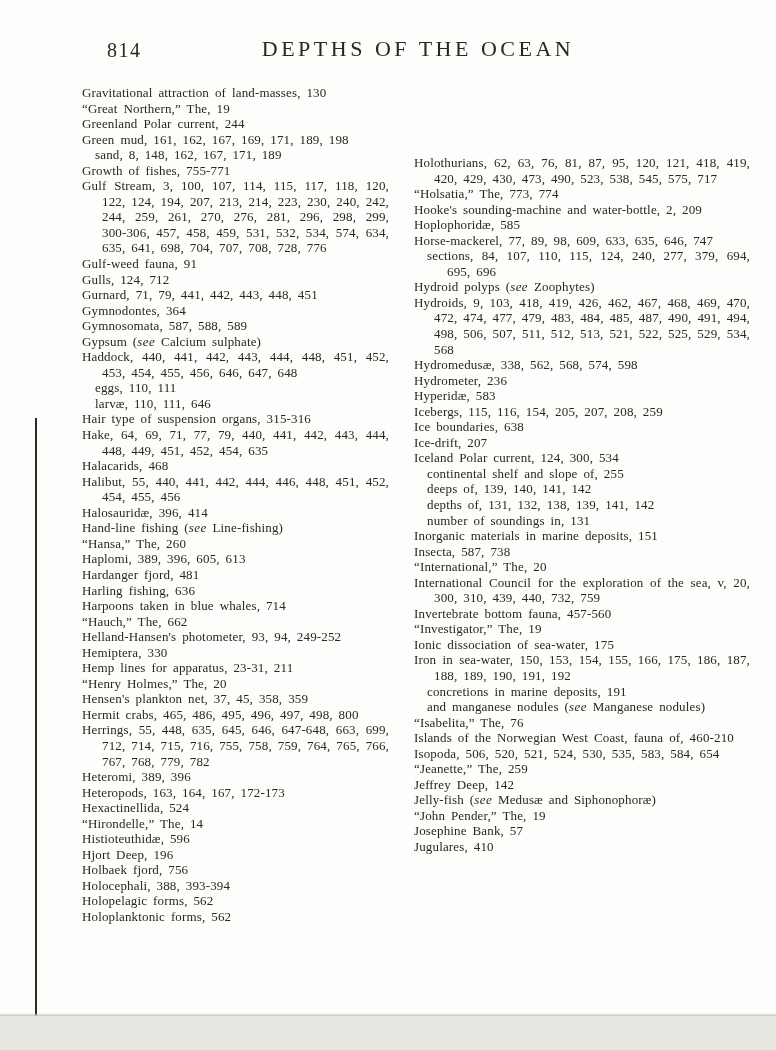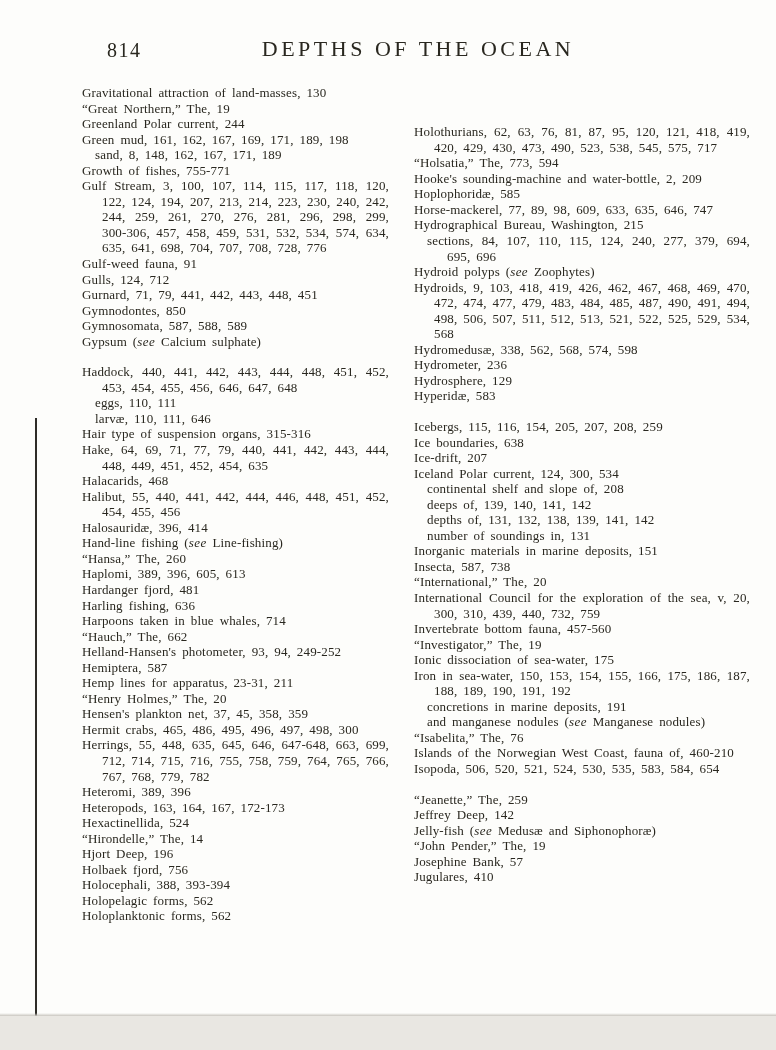--- a/index.html
+++ b/index.html
@@ -38,21 +38,21 @@
   .col {
     font-size:13px; line-height:15.55px;
     text-align:justify;
     word-spacing:2.5px; letter-spacing:0.15px;
   }
   .col-left  { width:318px; padding-right:11px; }
   .col-right { flex:1; padding-left:13px; }
   .divider   { width:1px; background:#55524b; }
   .entry      { padding-left:20px; text-indent:-20px; }
   .entry.sub  { padding-left:33px; }
-  .entry.gap  { margin-top:15px; }
+  .entry.gap  { }
   .entry i    { letter-spacing:0.4px; }
 </style>
 </head>
 <body>
 
 <div class="page">
 
   <div class="scan-edge-left"></div>
   <div class="scan-edge-bottom"></div>
 
@@ -66,75 +66,74 @@
         <div class="entry">Gravitational attraction of land-masses, 130</div>
         <div class="entry">“Great Northern,” The, 19</div>
         <div class="entry">Greenland Polar current, 244</div>
         <div class="entry">Green mud, 161, 162, 167, 169, 171, 189, 198</div>
         <div class="entry sub">sand, 8, 148, 162, 167, 171, 189</div>
         <div class="entry">Growth of fishes, 755-771</div>
         <div class="entry">Gulf Stream, 3, 100, 107, 114, 115, 117, 118, 120, 122, 124, 194, 207, 213, 214, 223, 230, 240, 242, 244, 259, 261, 270, 276, 281, 296, 298, 299, 300-306, 457, 458, 459, 531, 532, 534, 574, 634, 635, 641, 698, 704, 707, 708, 728, 776</div>
         <div class="entry">Gulf-weed fauna, 91</div>
         <div class="entry">Gulls, 124, 712</div>
         <div class="entry">Gurnard, 71, 79, 441, 442, 443, 448, 451</div>
-        <div class="entry">Gymnodontes, 850</div>
+        <div class="entry">Gymnodontes, 364</div>
         <div class="entry">Gymnosomata, 587, 588, 589</div>
         <div class="entry">Gypsum (<i>see</i> Calcium sulphate)</div>
         <div class="entry gap">Haddock, 440, 441, 442, 443, 444, 448, 451, 452, 453, 454, 455, 456, 646, 647, 648</div>
         <div class="entry sub">eggs, 110, 111</div>
         <div class="entry sub">larvæ, 110, 111, 646</div>
         <div class="entry">Hair type of suspension organs, 315-316</div>
         <div class="entry">Hake, 64, 69, 71, 77, 79, 440, 441, 442, 443, 444, 448, 449, 451, 452, 454, 635</div>
         <div class="entry">Halacarids, 468</div>
         <div class="entry">Halibut, 55, 440, 441, 442, 444, 446, 448, 451, 452, 454, 455, 456</div>
         <div class="entry">Halosauridæ, 396, 414</div>
         <div class="entry">Hand-line fishing (<i>see</i> Line-fishing)</div>
         <div class="entry">“Hansa,” The, 260</div>
         <div class="entry">Haplomi, 389, 396, 605, 613</div>
         <div class="entry">Hardanger fjord, 481</div>
         <div class="entry">Harling fishing, 636</div>
         <div class="entry">Harpoons taken in blue whales, 714</div>
         <div class="entry">“Hauch,” The, 662</div>
         <div class="entry">Helland-Hansen's photometer, 93, 94, 249-252</div>
-        <div class="entry">Hemiptera, 587</div>
+        <div class="entry">Hemiptera, 330</div>
         <div class="entry">Hemp lines for apparatus, 23-31, 211</div>
         <div class="entry">“Henry Holmes,” The, 20</div>
         <div class="entry">Hensen's plankton net, 37, 45, 358, 359</div>
-        <div class="entry">Hermit crabs, 465, 486, 495, 496, 497, 498, 300</div>
+        <div class="entry">Hermit crabs, 465, 486, 495, 496, 497, 498, 800</div>
         <div class="entry">Herrings, 55, 448, 635, 645, 646, 647-648, 663, 699, 712, 714, 715, 716, 755, 758, 759, 764, 765, 766, 767, 768, 779, 782</div>
         <div class="entry">Heteromi, 389, 396</div>
         <div class="entry">Heteropods, 163, 164, 167, 172-173</div>
         <div class="entry">Hexactinellida, 524</div>
         <div class="entry">“Hirondelle,” The, 14</div>
+        <div class="entry">Histioteuthidæ, 596</div>
         <div class="entry">Hjort Deep, 196</div>
         <div class="entry">Holbaek fjord, 756</div>
         <div class="entry">Holocephali, 388, 393-394</div>
         <div class="entry">Holopelagic forms, 562</div>
         <div class="entry">Holoplanktonic forms, 562</div>
       </div>
     <div class="divider"></div>
     <div class="col col-right">
         <div class="entry">Holothurians, 62, 63, 76, 81, 87, 95, 120, 121, 418, 419, 420, 429, 430, 473, 490, 523, 538, 545, 575, 717</div>
-        <div class="entry">“Holsatia,” The, 773, 594</div>
+        <div class="entry">“Holsatia,” The, 773, 774</div>
         <div class="entry">Hooke's sounding-machine and water-bottle, 2, 209</div>
         <div class="entry">Hoplophoridæ, 585</div>
         <div class="entry">Horse-mackerel, 77, 89, 98, 609, 633, 635, 646, 747</div>
-        <div class="entry">Hydrographical Bureau, Washington, 215</div>
         <div class="entry sub">sections, 84, 107, 110, 115, 124, 240, 277, 379, 694, 695, 696</div>
         <div class="entry">Hydroid polyps (<i>see</i> Zoophytes)</div>
         <div class="entry">Hydroids, 9, 103, 418, 419, 426, 462, 467, 468, 469, 470, 472, 474, 477, 479, 483, 484, 485, 487, 490, 491, 494, 498, 506, 507, 511, 512, 513, 521, 522, 525, 529, 534, 568</div>
         <div class="entry">Hydromedusæ, 338, 562, 568, 574, 598</div>
         <div class="entry">Hydrometer, 236</div>
-        <div class="entry">Hydrosphere, 129</div>
         <div class="entry">Hyperidæ, 583</div>
         <div class="entry gap">Icebergs, 115, 116, 154, 205, 207, 208, 259</div>
         <div class="entry">Ice boundaries, 638</div>
         <div class="entry">Ice-drift, 207</div>
         <div class="entry">Iceland Polar current, 124, 300, 534</div>
-        <div class="entry sub">continental shelf and slope of, 208</div>
+        <div class="entry sub">continental shelf and slope of, 255</div>
         <div class="entry sub">deeps of, 139, 140, 141, 142</div>
         <div class="entry sub">depths of, 131, 132, 138, 139, 141, 142</div>
         <div class="entry sub">number of soundings in, 131</div>
         <div class="entry">Inorganic materials in marine deposits, 151</div>
         <div class="entry">Insecta, 587, 738</div>
         <div class="entry">“International,” The, 20</div>
         <div class="entry">International Council for the exploration of the sea, v, 20, 300, 310, 439, 440, 732, 759</div>
         <div class="entry">Invertebrate bottom fauna, 457-560</div>
         <div class="entry">“Investigator,” The, 19</div>
         <div class="entry">Ionic dissociation of sea-water, 175</div>

